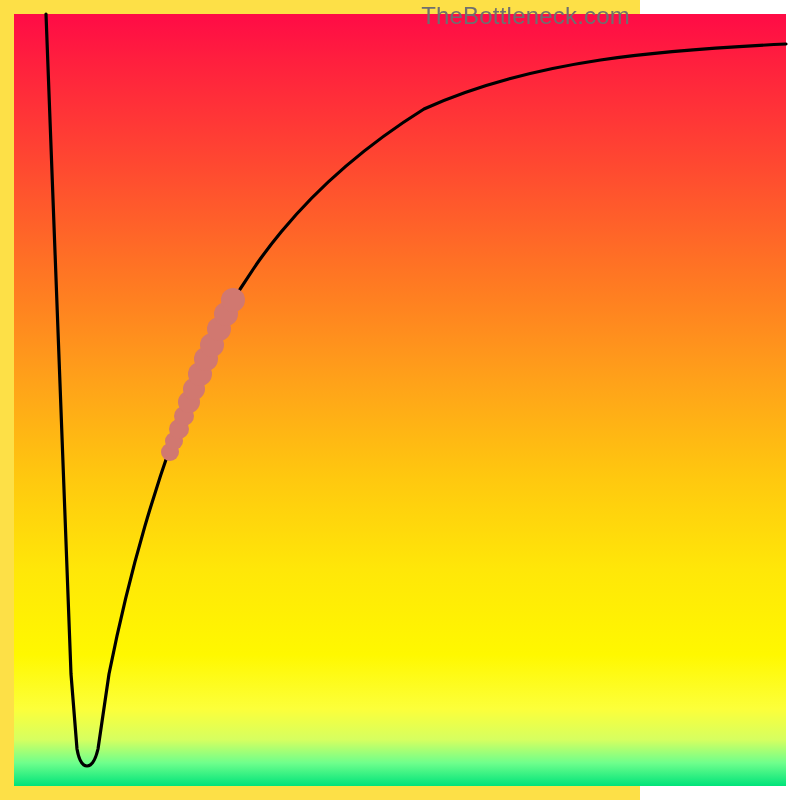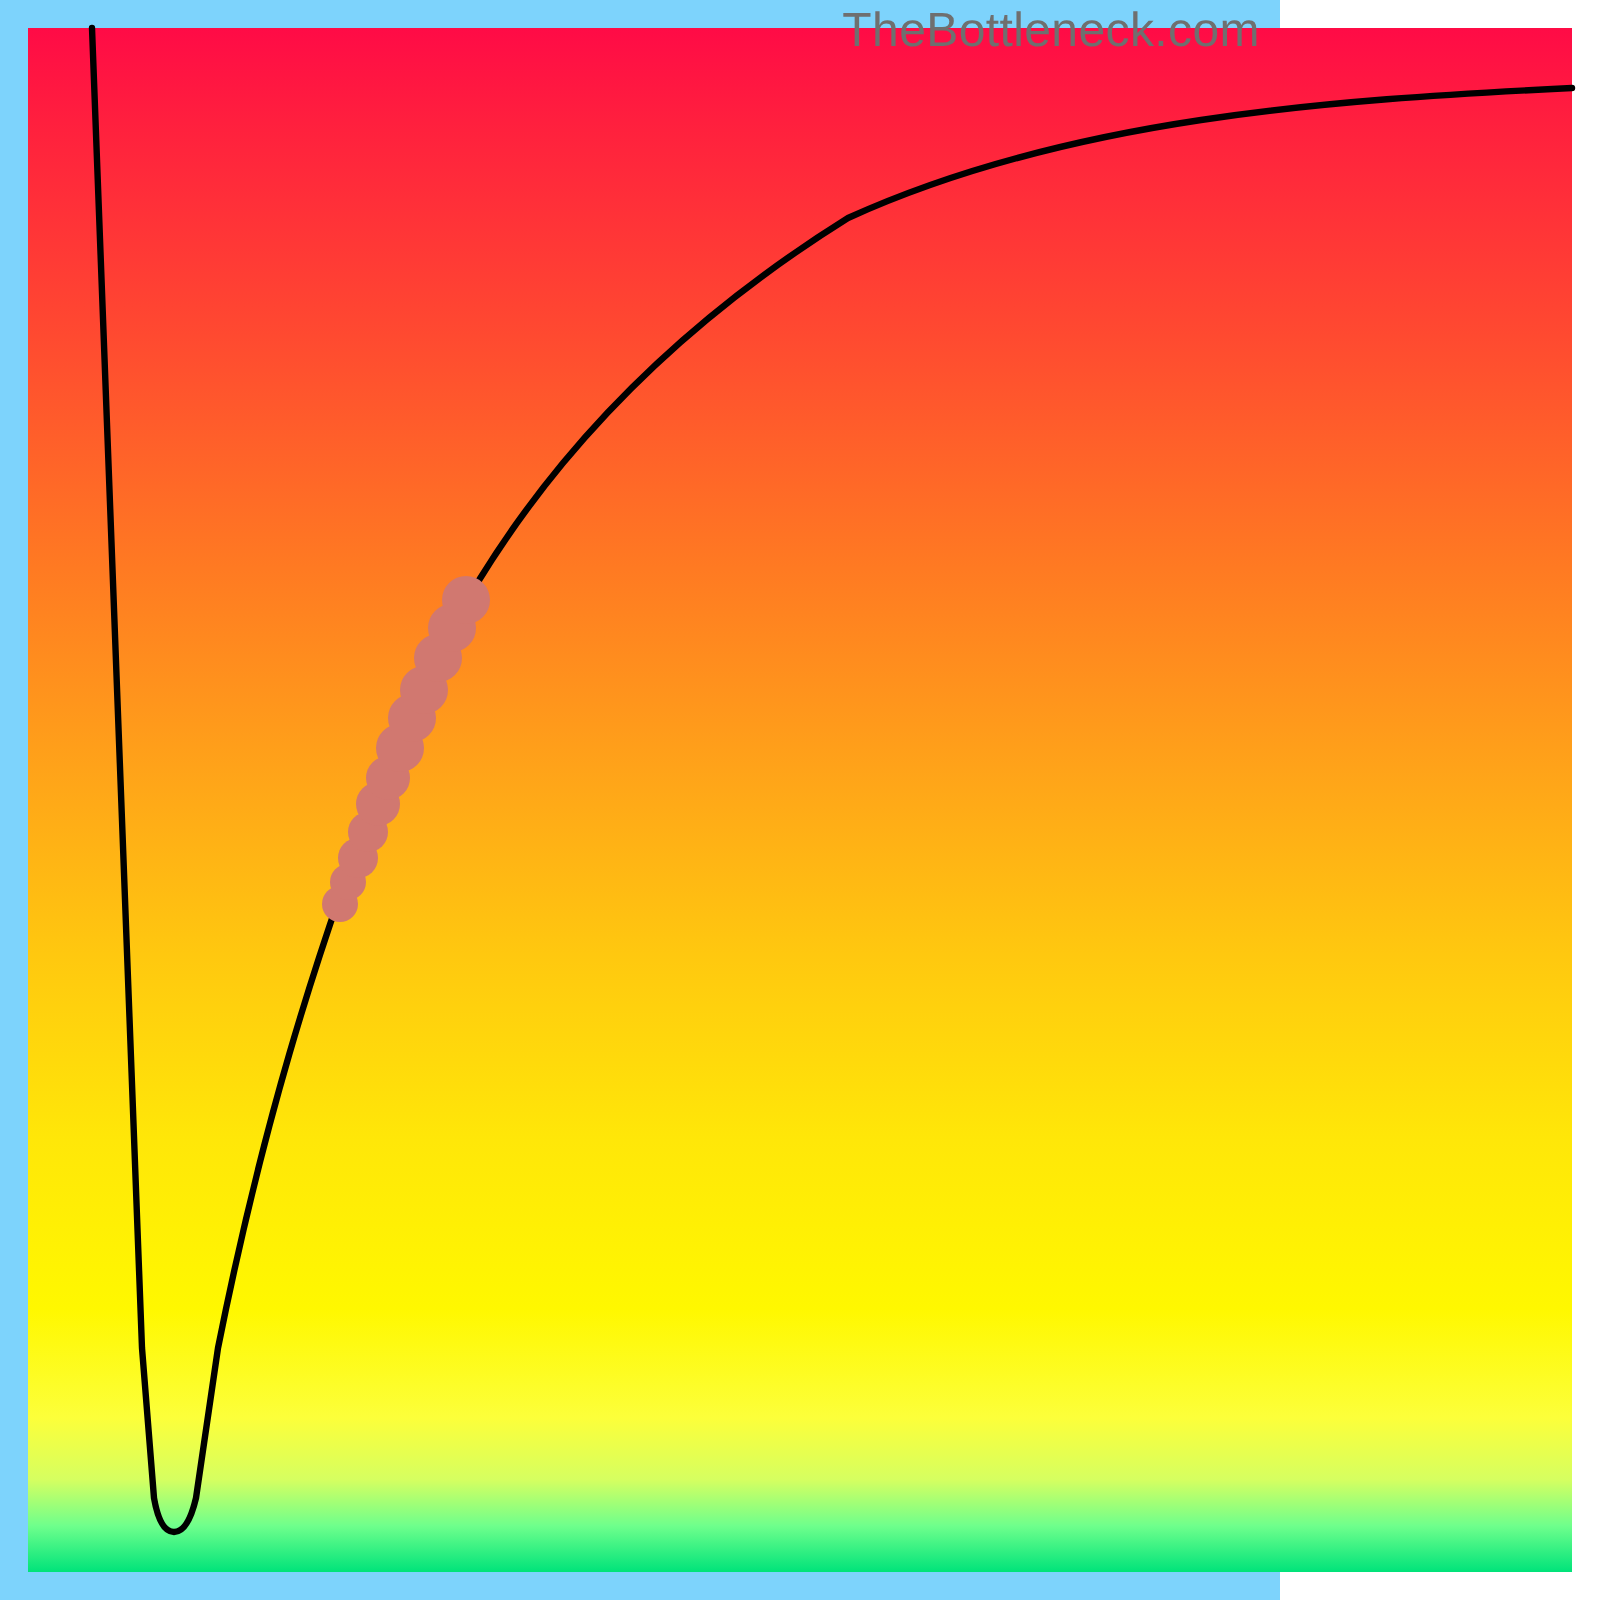--- a/index.html
+++ b/index.html
@@ -7,21 +7,21 @@
     padding: 0;
     width: 800px;
     height: 800px;
     overflow: hidden;
     font-family: Arial, Helvetica, sans-serif;
   }
   .stage {
     position: relative;
     width: 640px;
     height: 800px;
-    background: #7dd3fc;
+    background: #fde047;
   }
   .plot-area {
     position: absolute;
     left: 14px;
     top: 14px;
     width: 772px;
     height: 772px;
     
     background: linear-gradient(
       to bottom,

